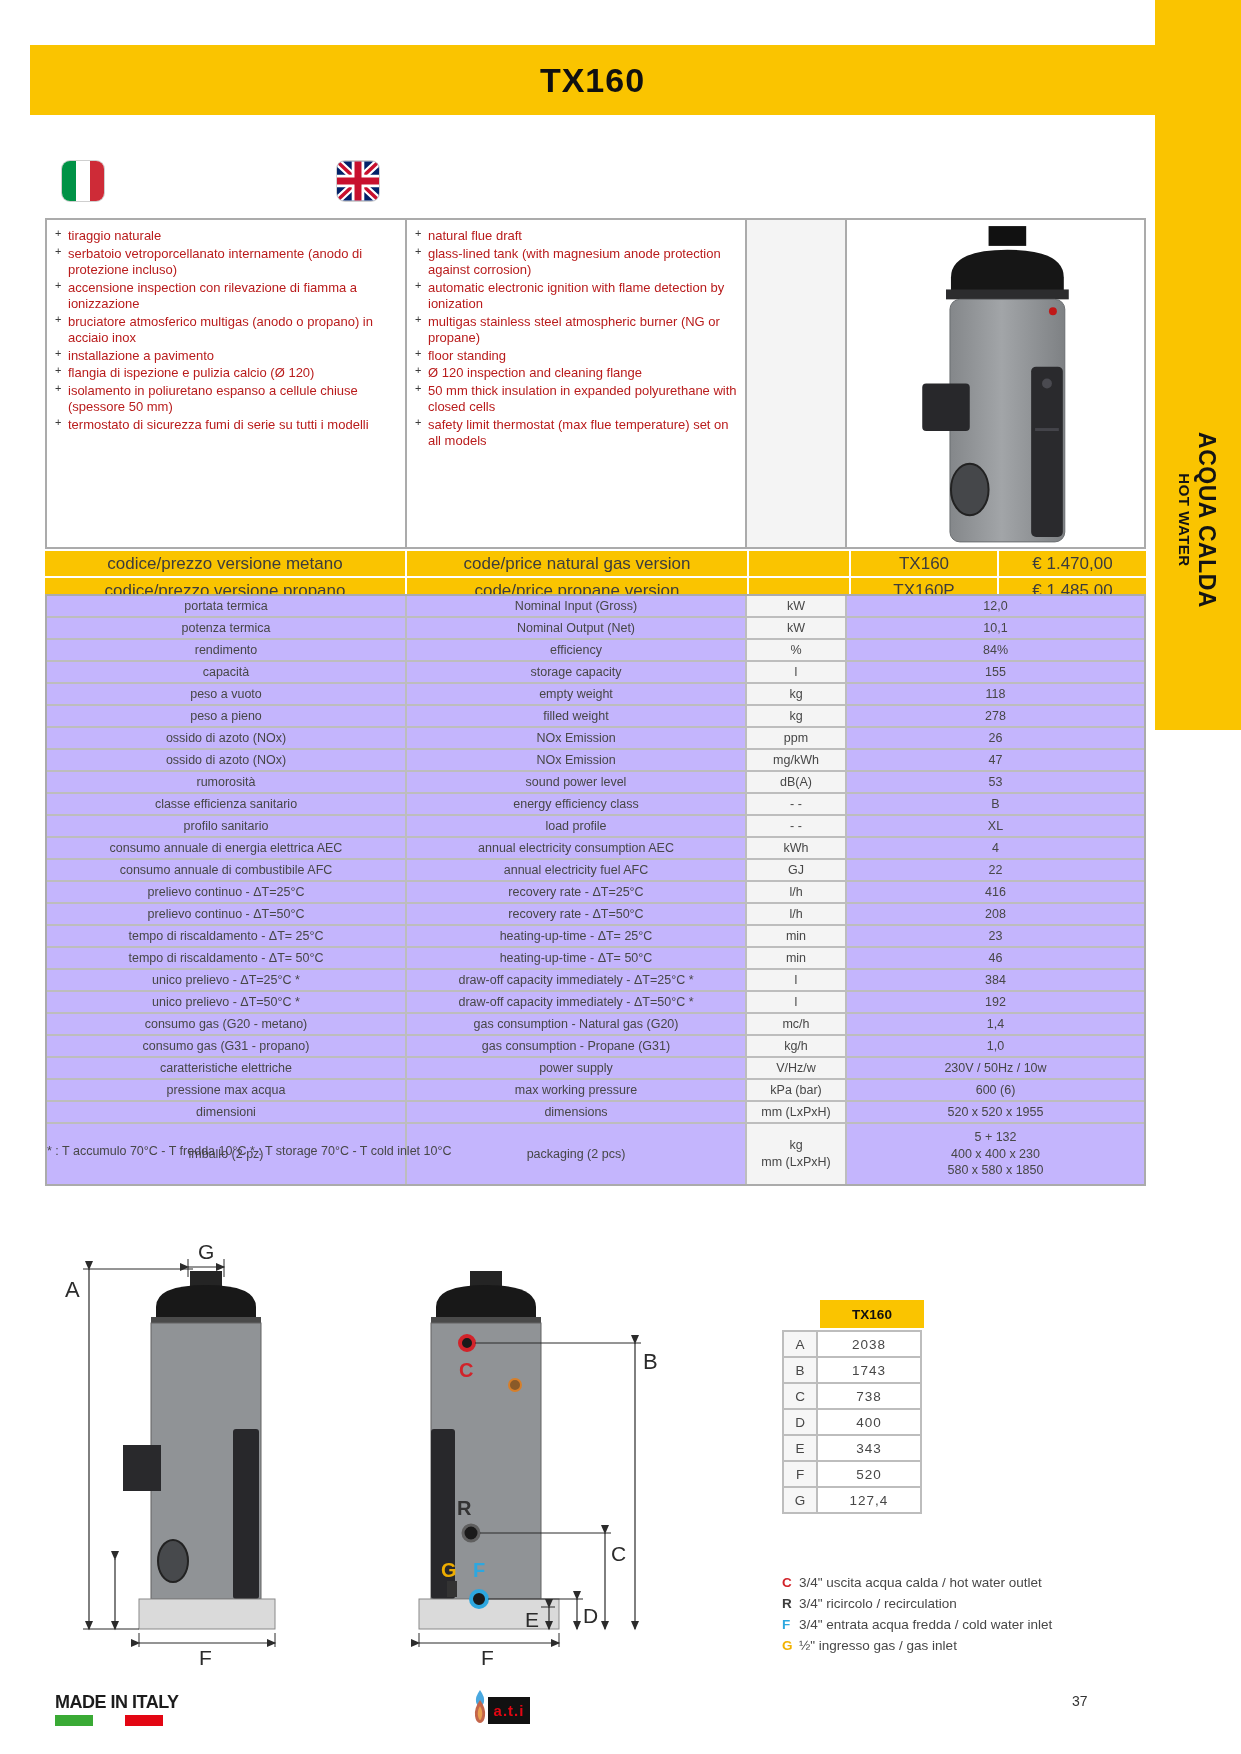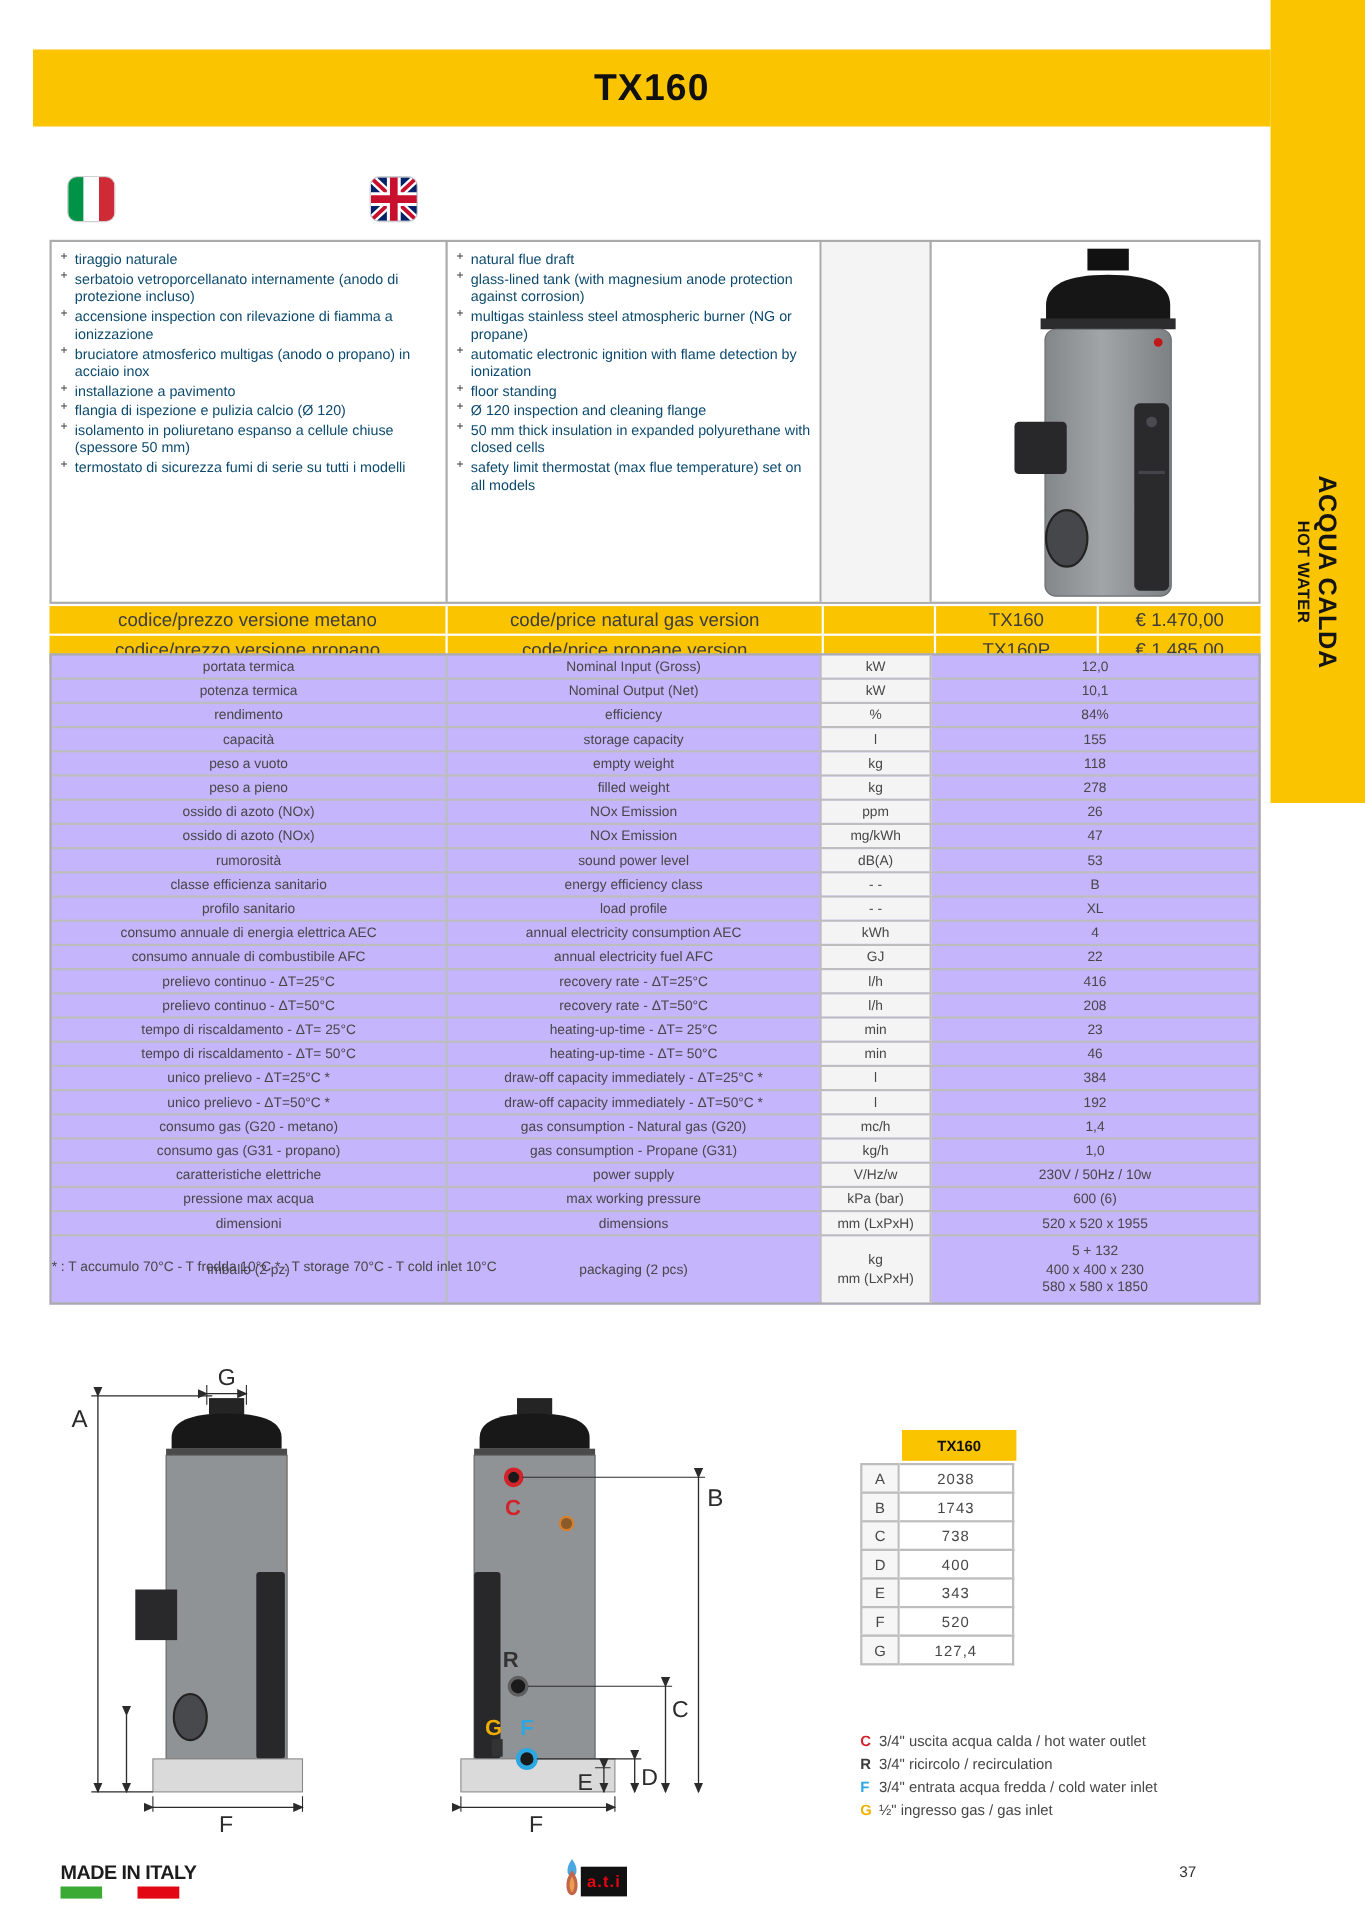--- a/index.html
+++ b/index.html
@@ -28,21 +28,21 @@
 
   
   .feature-box{left:45px;top:218px;width:1101px;height:331px;border:2px solid #ababab;
        display:flex;box-sizing:border-box;background:#fff;}
   .fcell{box-sizing:border-box;border-right:2px solid #ababab;padding:8px 8px;}
   .fcell:last-child{border-right:none;}
   .f-it{width:360px;}
   .f-en{width:340px;}
   .f-unit{width:100px;background:#f4f4f4;padding:0;}
   .f-photo{flex:1;position:relative;display:flex;align-items:flex-start;justify-content:center;padding:0;}
-  .bullets{list-style:none;margin:0;padding:0;font-size:13px;line-height:1.27;color:#0c4a6e;}
+  .bullets{list-style:none;margin:0;padding:0;font-size:13px;line-height:1.27;color:#b91c1c;}
   .bullets li{padding-left:13px;position:relative;margin-bottom:1px;}
   .bullets li::before{content:"+";position:absolute;left:0;top:-1px;font-size:11px;color:#3c3c3c;}
 
   
   .price-rows{left:45px;top:551px;width:1101px;}
   .price-row{display:flex;gap:2px;height:25px;margin-bottom:2px;font-size:17px;color:#3c3c3c;}
   .pc{background:#fac400;display:flex;align-items:center;justify-content:center;box-sizing:border-box;}
   .c-it{width:360px;}
   .c-en{width:340px;}
   .c-unit{width:100px;}
@@ -86,21 +86,21 @@
 
   
   .mii{left:55px;top:1692px;}
   .mii-label{font-size:18px;font-weight:bold;color:#1c1c1c;letter-spacing:-0.5px;}
   .mii-bars{display:flex;margin-top:2px;}
   .mii-bars .g{width:38px;height:11px;background:#3aaa35;}
   .mii-bars .w{width:32px;height:11px;background:#ffffff;}
   .mii-bars .r{width:38px;height:11px;background:#e30613;}
 
   
-  .ati{left:512px;top:1688px;display:flex;align-items:flex-end;}
+  .ati{left:472px;top:1688px;display:flex;align-items:flex-end;}
   .ati-box{width:42px;height:27px;background:#111;color:#e30613;font-weight:bold;font-size:15px;
        display:flex;align-items:center;justify-content:center;letter-spacing:1px;}
 
   .page-number{left:1072px;top:1693px;font-size:14px;color:#333;}
 </style>
 </head>
 <body>
 
 <div class="abs header-band">
   <span class="page-title">TX160</span>
@@ -138,22 +138,22 @@
         <li>installazione a pavimento</li>
         <li>flangia di ispezione e pulizia calcio (Ø 120)</li>
         <li>isolamento in poliuretano espanso a cellule chiuse (spessore 50 mm)</li>
         <li>termostato di sicurezza fumi di serie su tutti i modelli</li>
       </ul>
   </div>
   <div class="fcell f-en">
     <ul class="bullets">
         <li>natural flue draft</li>
         <li>glass-lined tank (with magnesium anode protection against corrosion)</li>
+        <li>automatic electronic ignition with flame detection by ionization</li>
         <li>multigas stainless steel atmospheric burner (NG or propane)</li>
-        <li>automatic electronic ignition with flame detection by ionization</li>
         <li>floor standing</li>
         <li>Ø 120 inspection and cleaning flange</li>
         <li>50 mm thick insulation in expanded polyurethane with closed cells</li>
         <li>safety limit thermostat (max flue temperature) set on all models</li>
       </ul>
   </div>
   <div class="fcell f-unit"></div>
   <div class="fcell f-photo">
     <svg width="297" height="327" viewBox="0 0 300 330">
       <defs>

